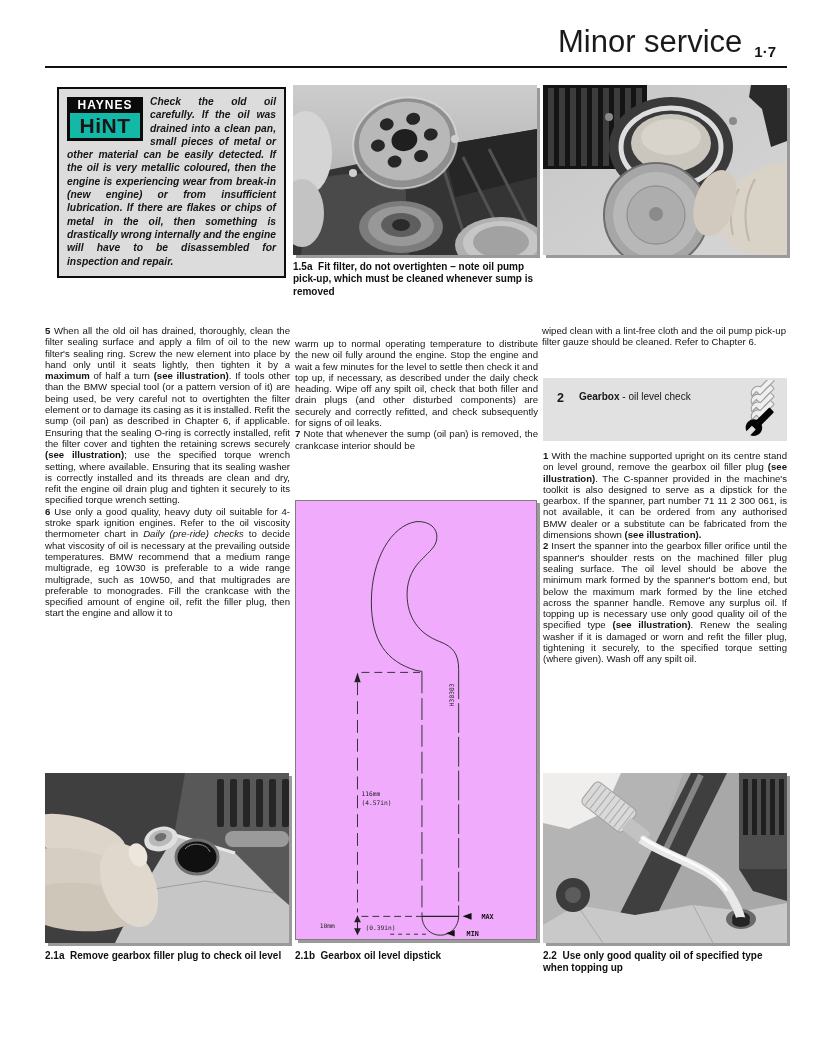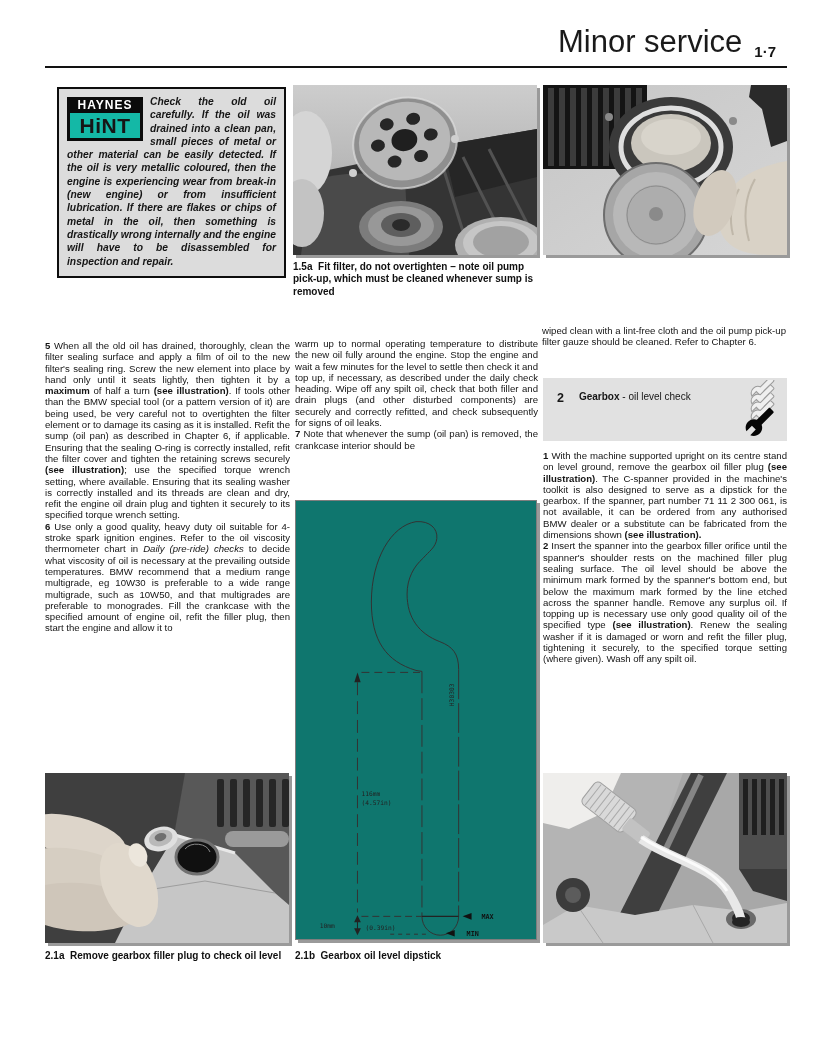--- a/index.html
+++ b/index.html
@@ -10,21 +10,21 @@
   .title{font-size:31px;color:#1a1a1a}
   .pagenum{font-size:15px;font-weight:bold}
   .rule{position:absolute;left:45px;right:39px;top:66px;height:2px;background:#121212}
   .hint{position:absolute;left:57px;top:87px;width:229px;background:#dcdcdc;border:2px solid #0d0d0d;
         padding:6px 8px 8px;font-weight:bold;font-style:italic;font-size:10.3px;line-height:13.3px;text-align:justify}
   .hintlogo{float:left;width:76px;margin:2px 7px 2px 0}
   .hl1{display:block;background:#0a0a0a;color:#fff;text-align:center;font-style:normal;font-size:12px;letter-spacing:1px;padding:2px 0 1px}
   .hl2{display:block;border:3px solid #0a0a0a;border-top:none;text-align:center;font-style:normal;font-size:21px;line-height:25px;letter-spacing:.5px;background:#14b8a6}
   .fig{position:absolute;margin:0;background:#bdbdbd;box-shadow:3px 3px 0 #9a9a9a}
   .fig svg{display:block;width:100%;height:100%}
-  .draw{background:#0f766e;border:1px solid #7e7e7e}
+  .draw{background:#f0abfc;border:1px solid #7e7e7e}
   .cap{position:absolute;font-size:10px;line-height:12.4px;font-weight:bold;text-align:left;color:#101010}
   .body{position:absolute;font-size:9.6px;line-height:11.3px;text-align:justify;color:#141414}
   .body p{margin:0}
   .b{font-weight:bold}
   .i{font-style:italic}
   .secbox{position:absolute;left:543px;top:378px;width:244px;height:63px;background:#e1e1e1}
   .secrow{position:absolute;left:14px;top:13px;right:52px;display:flex}
   .secnum{font-size:12.5px;font-weight:bold;margin-right:15px}
   .sectitle{font-size:10px;white-space:nowrap}
   .secicon{position:absolute;right:6px;top:2px;width:44px;height:59px}
@@ -127,21 +127,21 @@
       <path d="M196 104 C188 118 186 134 190 150 M212 94 C202 112 200 134 206 156" stroke="#bfb7a9" stroke-width="2" fill="none"></path>
       <circle cx="113" cy="130" r="52" fill="#a6a6a6" stroke="#6e6e6e" stroke-width="2"></circle>
       <circle cx="113" cy="130" r="43" fill="#b8b8b8"></circle>
       <circle cx="113" cy="130" r="30" fill="#adadad"></circle>
       <circle cx="113" cy="130" r="29" fill="none" stroke="#8c8c8c"></circle>
       <circle cx="113" cy="129" r="7" fill="#8a8a8a"></circle>
       <ellipse cx="172" cy="118" rx="20" ry="34" fill="#d2cabe" transform="rotate(18 172 118)"></ellipse>
     </svg>
   </figure>
 
-  <div class="body" style="left:45px;top:340px;width:245px">
+  <div class="body" style="left:45px;top:325px;width:245px">
     <p><span class="b">5</span><span> When all the old oil has drained, thoroughly, clean the filter sealing surface and apply a film of oil to the new filter's sealing ring. Screw the new element into place by hand only until it seats lightly, then tighten it by a </span><span class="b">maximum</span><span> of half a turn </span><span class="b">(see illustration)</span><span>. If tools other than the BMW special tool (or a pattern version of it) are being used, be very careful not to overtighten the filter element or to damage its casing as it is installed. Refit the sump (oil pan) as described in Chapter 6, if applicable. Ensuring that the sealing O-ring is correctly installed, refit the filter cover and tighten the retaining screws securely </span><span class="b">(see illustration)</span><span>; use the specified torque wrench setting, where available. Ensuring that its sealing washer is correctly installed and its threads are clean and dry, refit the engine oil drain plug and tighten it securely to its specified torque wrench setting.</span></p>
     <p><span class="b">6</span><span> Use only a good quality, heavy duty oil suitable for 4-stroke spark ignition engines. Refer to the oil viscosity thermometer chart in </span><span class="i">Daily (pre-ride) checks</span><span> to decide what viscosity of oil is necessary at the prevailing outside temperatures. BMW recommend that a medium range multigrade, eg 10W30 is preferable to a wide range multigrade, such as 10W50, and that multigrades are preferable to monogrades. Fill the crankcase with the specified amount of engine oil, refit the filler plug, then start the engine and allow it to</span></p>
   </div>
 
   <div class="body" style="left:295px;top:338px;width:243px">
     <p><span>warm up to normal operating temperature to distribute the new oil fully around the engine. Stop the engine and wait a few minutes for the level to settle then check it and top up, if necessary, as described under the daily check heading. Wipe off any spilt oil, check that both filler and drain plugs (and other disturbed components) are securely and correctly refitted, and check subsequently for signs of oil leaks.</span></p>
     <p><span class="b">7</span><span> Note that whenever the sump (oil pan) is removed, the crankcase interior should be</span></p>
   </div>
 
   <div class="body" style="left:542px;top:325px;width:244px">
@@ -262,14 +262,15 @@
       <path d="M34 132 L60 170 M150 132 L170 170" stroke="#a8a8a8" fill="none"></path>
       <ellipse cx="198" cy="146" rx="15" ry="10" fill="#6a6a6a"></ellipse>
       <ellipse cx="198" cy="145" rx="9" ry="6" fill="#242424"></ellipse>
       <path d="M98 66 C130 88 168 92 186 120 C192 130 196 138 198 146" fill="none" stroke="#e8e8e8" stroke-width="9"></path>
       <path d="M98 64 C130 86 166 90 184 118" stroke="#ffffff" stroke-width="3" fill="none" opacity=".8"></path>
       <ellipse cx="198" cy="149" rx="9" ry="5" fill="#242424"></ellipse>
       <circle cx="30" cy="122" r="17" fill="#3c3c3c"></circle>
       <circle cx="30" cy="122" r="8" fill="#5c5c5c"></circle>
     </svg>
   </figure>
+  <figcaption class="cap" style="left:543px;top:950px;width:244px">2.2&nbsp; Use only good quality oil of specified type when topping up</figcaption>
 
 </div>
 
 </body></html>

